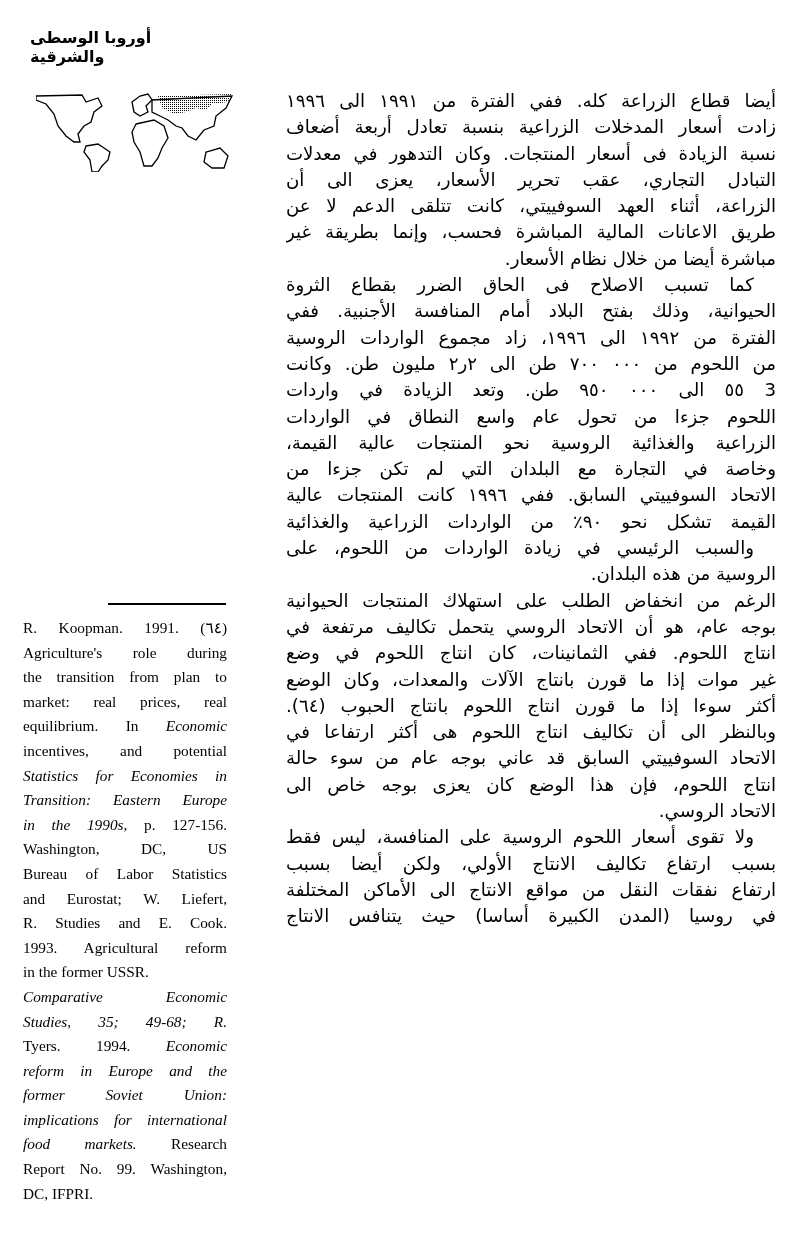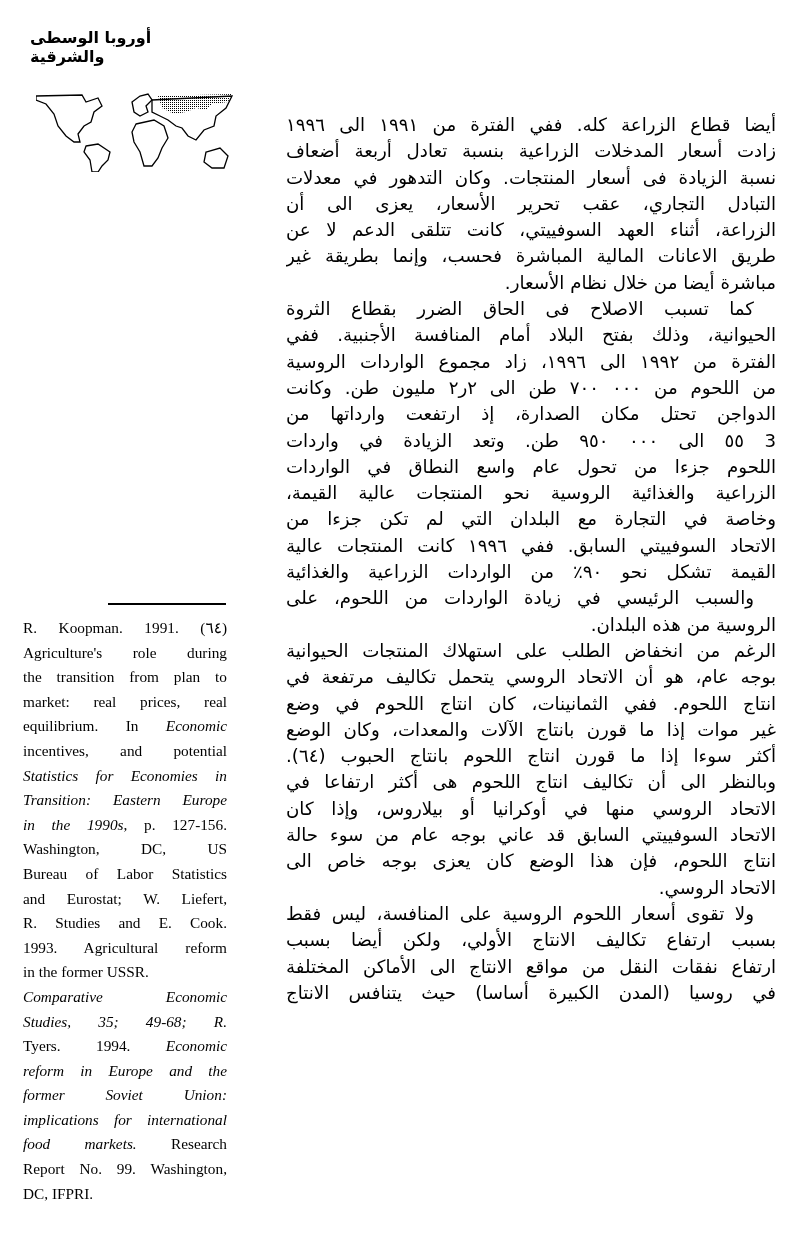--- a/index.html
+++ b/index.html
@@ -6,21 +6,21 @@
   body { width: 800px; height: 1234px; position: relative; overflow: hidden; color: #000; }
   .header-title {
     position: absolute; top: 28px; left: 30px; width: 200px;
     text-align: left; direction: rtl;
     font-family: "DejaVu Sans", sans-serif; font-weight: bold; font-size: 16px;
   }
   .world-map { position: absolute; top: 86px; left: 36px; width: 200px; height: 86px; }
   .main-col {
     position: absolute; top: 88px; left: 286px; width: 490px;
     direction: rtl; text-align: justify; text-align-last: right;
-    font-family: "DejaVu Sans", sans-serif; font-size: 18.2px; line-height: 26.3px; margin-top: 24px;
+    font-family: "DejaVu Sans", sans-serif; font-size: 18.2px; line-height: 26.3px;
   }
   .main-col .line { display: block; white-space: nowrap; text-align-last: justify; height: 26.3px; overflow: hidden; }
   .main-col .line.last { text-align-last: right; }
   .main-col .line.indent { padding-right: 22px; }
   .sidebar-rule { position: absolute; top: 603px; left: 108px; width: 118px; height: 2px; background: #000; }
   .footnote {
     position: absolute; top: 616px; left: 23px; width: 204px;
     font-family: "Liberation Serif", serif; font-size: 15.3px; line-height: 24.6px;
   }
   .footnote .fl { display: block; white-space: nowrap; text-align-last: justify; height: 24.6px; }
@@ -54,36 +54,34 @@
     <span class="line">زادت أسعار المدخلات الزراعية بنسبة تعادل أربعة أضعاف</span>
     <span class="line">نسبة الزيادة فى أسعار المنتجات. وكان التدهور في معدلات</span>
     <span class="line">التبادل التجاري، عقب تحرير الأسعار، يعزى الى أن</span>
     <span class="line">الزراعة، أثناء العهد السوفييتي، كانت تتلقى الدعم لا عن</span>
     <span class="line">طريق الاعانات المالية المباشرة فحسب، وإنما بطريقة غير</span>
     <span class="line last">مباشرة أيضا من خلال نظام الأسعار.</span>
     <span class="line indent">كما تسبب الاصلاح فى الحاق الضرر بقطاع الثروة</span>
     <span class="line">الحيوانية، وذلك بفتح البلاد أمام المنافسة الأجنبية. ففي</span>
     <span class="line">الفترة من ١٩٩٢ الى ١٩٩٦، زاد مجموع الواردات الروسية</span>
     <span class="line">من اللحوم من ٠٠٠ ٧٠٠ طن الى ٢ر٢ مليون طن. وكانت</span>
-    <span class="line">الدواجن تحتل مكان الصدارة، إذ ارتفعت وارداتها من</span>
     <span class="line">3 ٥٥ الى ٠٠٠ ٩٥٠ طن. وتعد الزيادة في واردات</span>
     <span class="line">اللحوم جزءا من تحول عام واسع النطاق في الواردات</span>
     <span class="line">الزراعية والغذائية الروسية نحو المنتجات عالية القيمة،</span>
     <span class="line">وخاصة في التجارة مع البلدان التي لم تكن جزءا من</span>
     <span class="line">الاتحاد السوفييتي السابق. ففي ١٩٩٦ كانت المنتجات عالية</span>
     <span class="line">القيمة تشكل نحو ٩٠٪ من الواردات الزراعية والغذائية</span>
     <span class="line indent">والسبب الرئيسي في زيادة الواردات من اللحوم، على</span>
     <span class="line last">الروسية من هذه البلدان.</span>
     <span class="line">الرغم من انخفاض الطلب على استهلاك المنتجات الحيوانية</span>
     <span class="line">بوجه عام، هو أن الاتحاد الروسي يتحمل تكاليف مرتفعة في</span>
     <span class="line">انتاج اللحوم. ففي الثمانينات، كان انتاج اللحوم في وضع</span>
     <span class="line">غير موات إذا ما قورن بانتاج الآلات والمعدات، وكان الوضع</span>
     <span class="line">أكثر سوءا إذا ما قورن انتاج اللحوم بانتاج الحبوب (٦٤).</span>
     <span class="line">وبالنظر الى أن تكاليف انتاج اللحوم هى أكثر ارتفاعا في</span>
-    <span class="line">الاتحاد الروسي منها في أوكرانيا أو بيلاروس، وإذا كان</span>
     <span class="line">الاتحاد السوفييتي السابق قد عاني بوجه عام من سوء حالة</span>
     <span class="line">انتاج اللحوم، فإن هذا الوضع كان يعزى بوجه خاص الى</span>
     <span class="line last">الاتحاد الروسي.</span>
     <span class="line indent">ولا تقوى أسعار اللحوم الروسية على المنافسة، ليس فقط</span>
     <span class="line">بسبب ارتفاع تكاليف الانتاج الأولي، ولكن أيضا بسبب</span>
     <span class="line">ارتفاع نفقات النقل من مواقع الانتاج الى الأماكن المختلفة</span>
     <span class="line">في روسيا (المدن الكبيرة أساسا) حيث يتنافس الانتاج</span>
   </div>
 
 <div class="sidebar-rule"></div>

